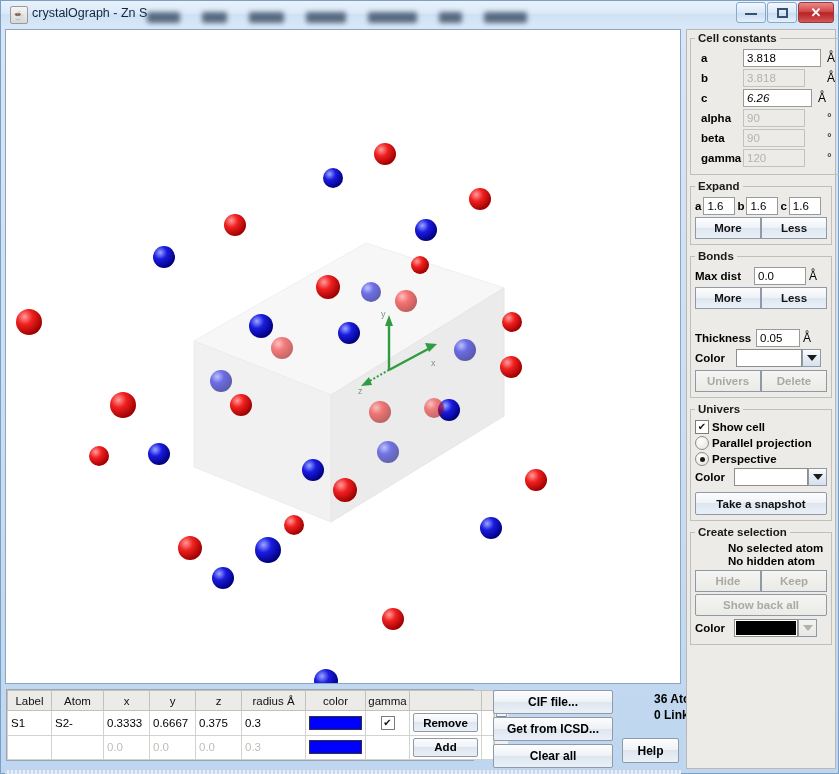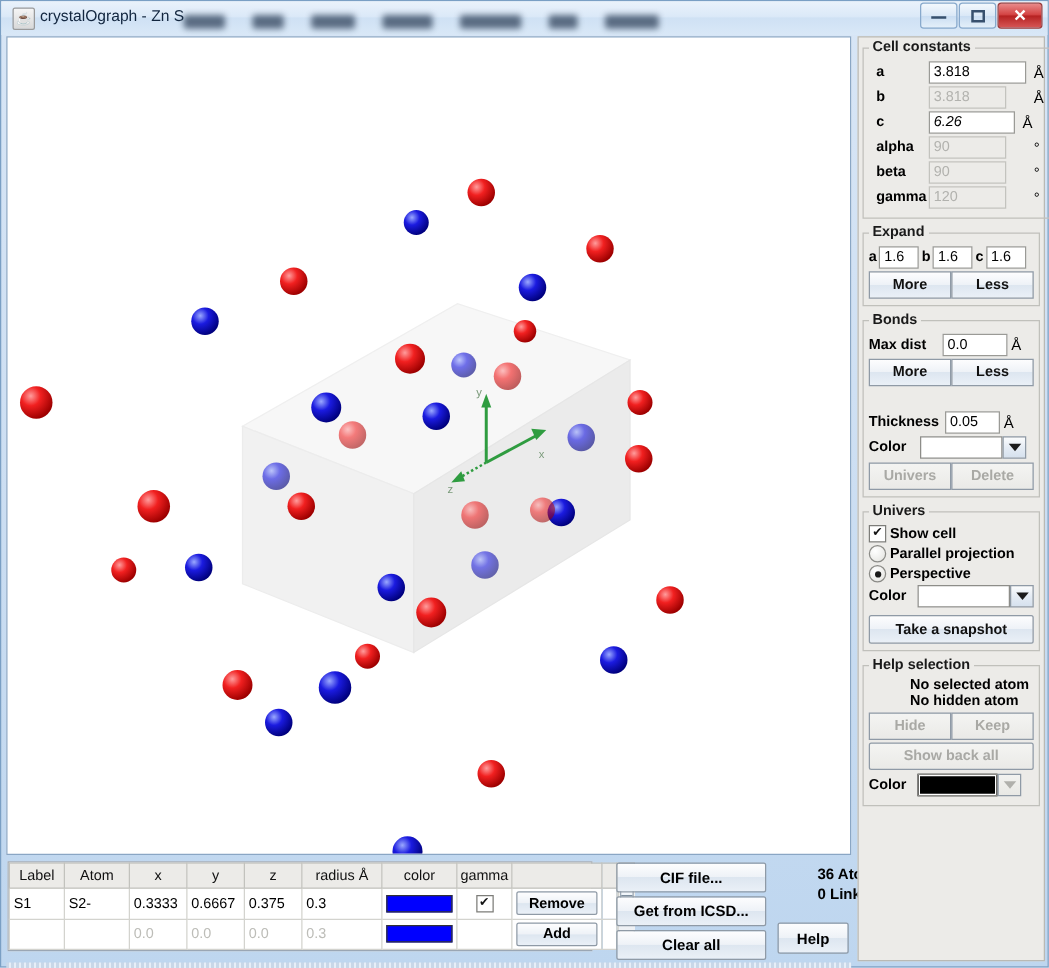--- a/index.html
+++ b/index.html
@@ -506,21 +506,21 @@
             <div class="swatch" id="univ-swatch" style="width: 72px; background: rgb(255, 255, 255);"></div>
             <div class="arrow-btn">
                 <i class="tri-down"></i>
               </div>
           </div>
         </div>
         <button class="jb" style="width:100%;margin-top:4px;height:23px">Take a snapshot</button>
       </fieldset>
 
       <fieldset class="grp">
-        <legend>Help selection</legend>
+        <legend>Create selection</legend>
         <div class="info-line">No selected atom</div>
         <div class="info-line">No hidden atom</div>
         <div class="btn-pair" style="margin-top:3px">
           <button class="jb dis">Hide</button>
           <button class="jb dis">Keep</button>
         </div>
         <button class="jb dis" style="width:100%;margin-top:2px">Show back all</button>
         <div class="row" style="margin-top:3px">
           <span class="lbl" style="width:36px">Color</span>
           <div class="swatch-wrap">

